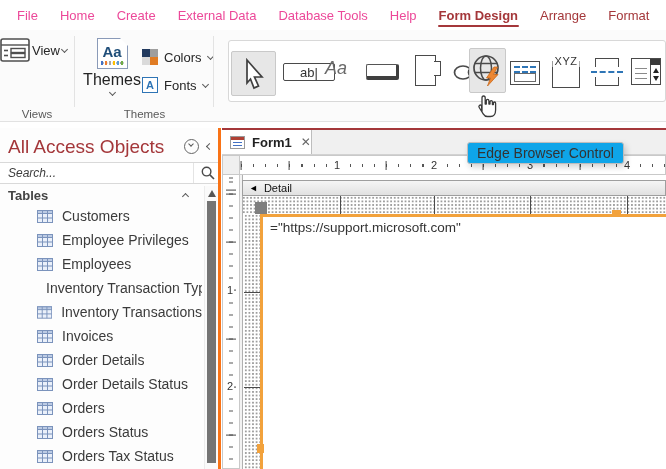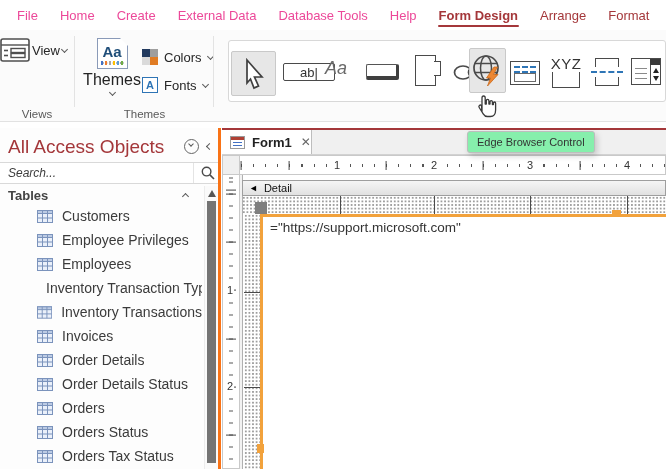--- a/index.html
+++ b/index.html
@@ -46,21 +46,21 @@
   .tbx-icon { width:52px; height:18px; border:1.3px solid #4a4a4a; border-radius:2px; background:#fff; font-size:13px; color:#333; display:flex; align-items:center; justify-content:center; }
   .lbl-icon { font-size:18px; font-style:italic; color:#6a6a6a; }
   .btn-icon { width:33px; height:16px; background:#fff; border:1.3px solid #555; border-right:3.5px solid #3f3f3f; border-bottom:4px solid #3f3f3f; border-radius:2px; }
   .tabc-icon { width:21px; height:31px; border:1.4px solid #4a4a4a; background:#fff; position:relative; }
   .tabc-icon::after { content:""; position:absolute; right:-6px; top:5px; width:6px; height:13px; border:1.4px solid #4a4a4a; border-left:none; background:#fff; }
   .nav-icon { width:30px; height:24px; border:1.4px solid #4a4a4a; background:#fff; position:relative; }
   .nav-icon i { position:absolute; left:3px; right:3px; height:0; border-top:2px dashed #2E75B6; }
   .nav-icon .l1 { top:4px; } .nav-icon .l2 { top:9px; }
   .nav-icon::after { content:""; position:absolute; left:3px; right:3px; bottom:2px; height:7px; border:1.2px solid #6a6a6a; }
   .xyz-icon { width:28px; height:27px; border:1.4px solid #4a4a4a; position:relative; background:#fff; }
-  .xyz-icon span { position:absolute; top:-7px; left:50%; transform:translateX(-50%); background:#fff; padding:0 2px; font-size:15px; color:#333; letter-spacing:.5px; }
+  .xyz-icon span { position:absolute; top:-7px; left:50%; transform:translateX(-50%); background:#fff; padding:0 2px; font-size:11px; color:#333; letter-spacing:.5px; }
   .pb-icon { width:28px; height:28px; position:relative; }
   .pb-icon .t { position:absolute; top:0; left:2px; right:2px; height:9px; border:1.4px solid #4a4a4a; border-bottom:none; }
   .pb-icon .b { position:absolute; bottom:0; left:2px; right:2px; height:9px; border:1.4px solid #4a4a4a; border-top:none; }
   .pb-icon .d { position:absolute; top:13px; left:-2px; right:-2px; border-top:2px dashed #2E75B6; }
   .cmb-icon { width:30px; height:27px; border:1.4px solid #4a4a4a; background:#fff; position:relative; }
   .cmb-icon .hd { position:absolute; top:0; right:0; width:10px; height:6px; background:#3a3a3a; }
   .cmb-icon .ln { position:absolute; left:3px; width:12px; height:0; border-top:1.4px solid #8a8a8a; }
   .cmb-icon .sp { position:absolute; top:6px; right:0; bottom:0; width:10px; border-left:1.4px solid #4a4a4a; display:flex; flex-direction:column; align-items:center; justify-content:space-evenly; }
   .tri-up { width:0; height:0; border-left:3.5px solid transparent; border-right:3.5px solid transparent; border-bottom:5px solid #222; }
   .tri-dn { width:0; height:0; border-left:3.5px solid transparent; border-right:3.5px solid transparent; border-top:5px solid #222; }
@@ -123,22 +123,22 @@
   .inchline-h { position:absolute; left:22px; width:16px; height:1px; background:#4a4a4a; }
 
   .sel-h { position:absolute; left:38px; top:86px; right:0; height:3px; background:#F2A23C; }
   .sel-v { position:absolute; left:38px; top:86px; width:3px; bottom:0; background:#F2A23C; }
   .move-handle { position:absolute; left:33px; top:74px; width:12px; height:12px; background:#7F7F7F; }
   .handle-top { position:absolute; left:390px; top:82px; width:9px; height:7px; background:#F2A23C; }
   .handle-left { position:absolute; left:35px; top:316px; width:7px; height:9px; background:#F2A23C; }
   .ctrl-body { position:absolute; left:41px; top:89px; right:0; bottom:0; background:#fff; }
   .ctrl-text { position:absolute; left:7px; top:3px; font-size:13.5px; color:#333; white-space:nowrap; }
 
-  .tooltip { position:absolute; left:467px; top:131px; height:22px; padding:0 9px; background:#86efac; border:1px solid #BDBDBD; border-radius:3px;
-     box-shadow:2px 3px 6px rgba(0,0,0,.18); display:flex; align-items:center; font-size:11px; color:#333; z-index:60; white-space:nowrap; }
+  .tooltip { position:absolute; left:467px; top:142px; height:22px; padding:0 9px; background:#0ea5e9; border:1px solid #BDBDBD; border-radius:3px;
+     box-shadow:2px 3px 6px rgba(0,0,0,.18); display:flex; align-items:center; font-size:14px; color:#333; z-index:60; white-space:nowrap; }
 </style>
 </head>
 <body>
 
 <div class="menubar">
   <div class="mitem">
       <span>File</span>
     </div>
   <div class="mitem">
       <span>Home</span>

